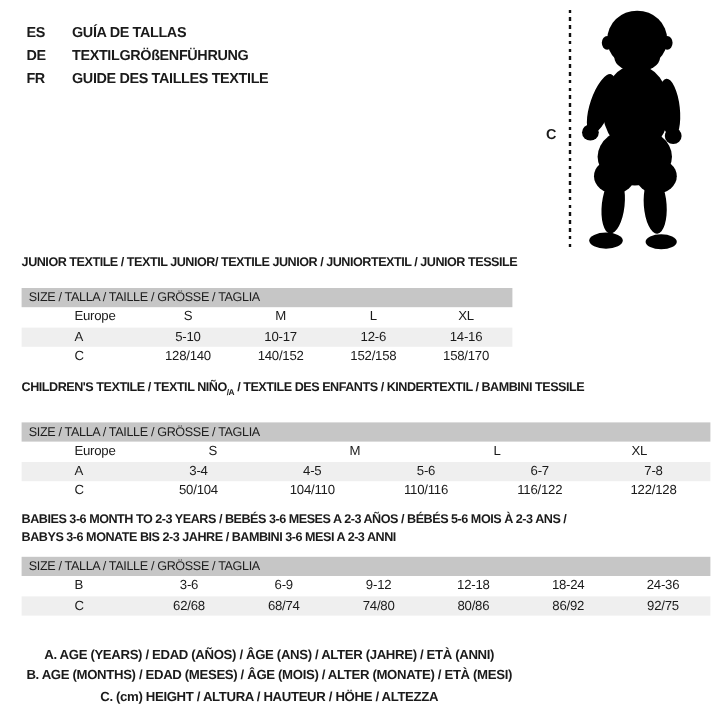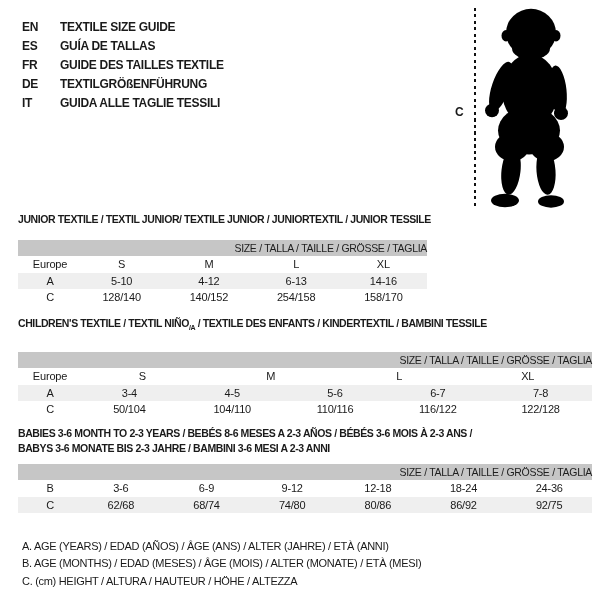--- a/index.html
+++ b/index.html
@@ -38,57 +38,49 @@
   .tbl-3{top:426px;width:574px;}
   .tbl-title{
     font-size:10.5px;font-weight:bold;letter-spacing:-0.4px;
     white-space:nowrap;line-height:15px;
   }
   .tbl-title sub{font-size:7px;}
   .size-bar{
     background:var(--bar);
     height:16px;line-height:16px;
     padding-left:6px;
-    font-size:10.5px;letter-spacing:-0.3px;color:#1d1d1d;text-align:right;
+    font-size:10.5px;letter-spacing:-0.3px;color:#1d1d1d;
   }
   .tbl-1 .size-bar{margin-top:13px;}
   .tbl-2 .size-bar{margin-top:17px;}
   .tbl-3 .size-bar{margin-top:8px;}
   .trow{display:flex;height:16.5px;line-height:16.5px;font-size:11px;letter-spacing:-0.2px;}
   .trow.shaded{background:var(--shade);}
-  .rlabel{width:60px;padding-left:4px;text-align:center;}
+  .rlabel{width:60px;padding-left:4px;text-align:left;margin-left:40px;}
   .cell{flex:1;text-align:center;}
 
   
   .notes{position:absolute;left:22px;top:538px;}
-  .note-line{font-size:11px;font-weight:normal;line-height:17.3px;letter-spacing:-0.3px;white-space:nowrap;}
+  .note-line{font-size:11px;font-weight:bold;line-height:17.3px;letter-spacing:-0.3px;white-space:nowrap;text-align:center;}
 </style>
 </head>
 <body>
 
 <section class="lang-header">
   <div class="lang-row">
-    <span class="lang-code">EN</span>
-    <span class="lang-title">TEXTILE SIZE GUIDE</span>
-  </div>
-  <div class="lang-row">
     <span class="lang-code">ES</span>
     <span class="lang-title">GUÍA DE TALLAS</span>
-  </div>
-  <div class="lang-row">
-    <span class="lang-code">FR</span>
-    <span class="lang-title">GUIDE DES TAILLES TEXTILE</span>
   </div>
   <div class="lang-row">
     <span class="lang-code">DE</span>
     <span class="lang-title">TEXTILGRÖßENFÜHRUNG</span>
   </div>
   <div class="lang-row">
-    <span class="lang-code">IT</span>
-    <span class="lang-title">GUIDA ALLE TAGLIE TESSILI</span>
+    <span class="lang-code">FR</span>
+    <span class="lang-title">GUIDE DES TAILLES TEXTILE</span>
   </div>
 </section>
 
 <div class="figure">
   <div class="dash-line"></div>
   <span class="figure-label">C</span>
   <svg class="baby" viewBox="0 0 100 215" preserveAspectRatio="none" aria-hidden="true">
     <g fill="#000">
 
       <circle cx="52" cy="28" r="25"></circle>
@@ -122,29 +114,29 @@
   <div class="trow">
     <span class="rlabel">Europe</span>
     <span class="cell">S</span>
     <span class="cell">M</span>
     <span class="cell">L</span>
     <span class="cell">XL</span>
   </div>
   <div class="trow shaded">
     <span class="rlabel">A</span>
     <span class="cell">5-10</span>
-    <span class="cell">4-12</span>
-    <span class="cell">6-13</span>
+    <span class="cell">10-17</span>
+    <span class="cell">12-6</span>
     <span class="cell">14-16</span>
   </div>
   <div class="trow">
     <span class="rlabel">C</span>
     <span class="cell">128/140</span>
     <span class="cell">140/152</span>
-    <span class="cell">254/158</span>
+    <span class="cell">152/158</span>
     <span class="cell">158/170</span>
   </div>
 </section>
 
 <section class="tbl tbl-2">
   <div class="tbl-title"><span>CHILDREN'S TEXTILE / TEXTIL NIÑO</span><sub>/A</sub><span> / TEXTILE DES ENFANTS / KINDERTEXTIL / BAMBINI TESSILE</span></div>
   <div class="size-bar">SIZE / TALLA / TAILLE / GRÖSSE / TAGLIA</div>
   <div class="trow">
     <span class="rlabel">Europe</span>
     <span class="cell">S</span>
@@ -164,21 +156,21 @@
     <span class="rlabel">C</span>
     <span class="cell">50/104</span>
     <span class="cell">104/110</span>
     <span class="cell">110/116</span>
     <span class="cell">116/122</span>
     <span class="cell">122/128</span>
   </div>
 </section>
 
 <section class="tbl tbl-3">
-  <div class="tbl-title">BABIES 3-6 MONTH TO 2-3 YEARS / BEBÉS 8-6 MESES A 2-3 AÑOS / BÉBÉS 3-6 MOIS À 2-3 ANS /</div>
+  <div class="tbl-title">BABIES 3-6 MONTH TO 2-3 YEARS / BEBÉS 3-6 MESES A 2-3 AÑOS / BÉBÉS 5-6 MOIS À 2-3 ANS /</div>
   <div class="tbl-title">BABYS 3-6 MONATE BIS 2-3 JAHRE / BAMBINI 3-6 MESI A 2-3 ANNI</div>
   <div class="size-bar">SIZE / TALLA / TAILLE / GRÖSSE / TAGLIA</div>
   <div class="trow">
     <span class="rlabel">B</span>
     <span class="cell">3-6</span>
     <span class="cell">6-9</span>
     <span class="cell">9-12</span>
     <span class="cell">12-18</span>
     <span class="cell">18-24</span>
     <span class="cell">24-36</span>

